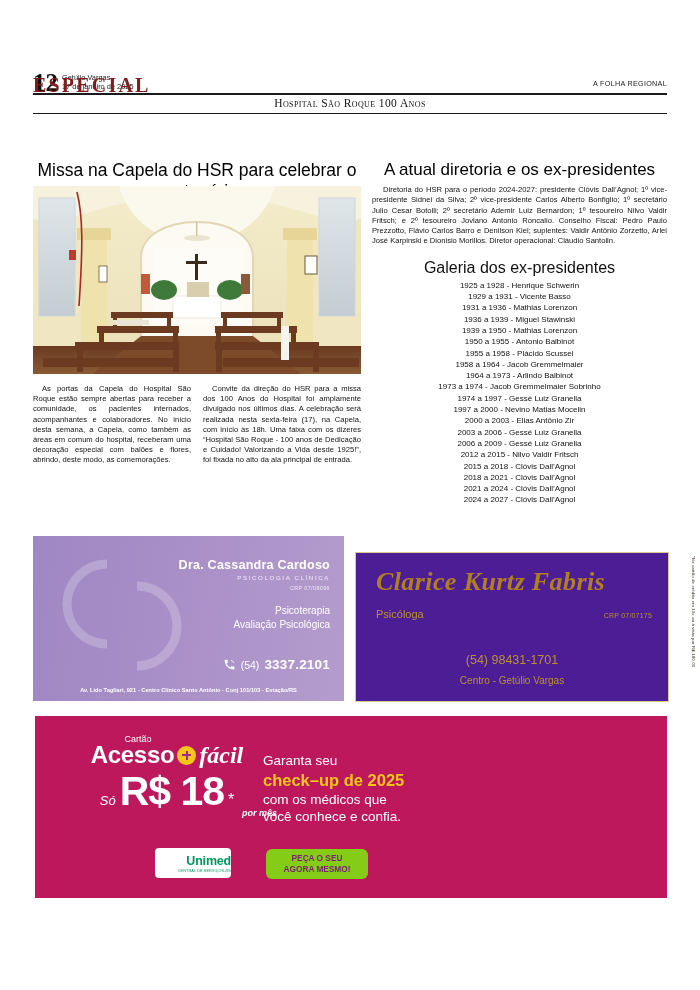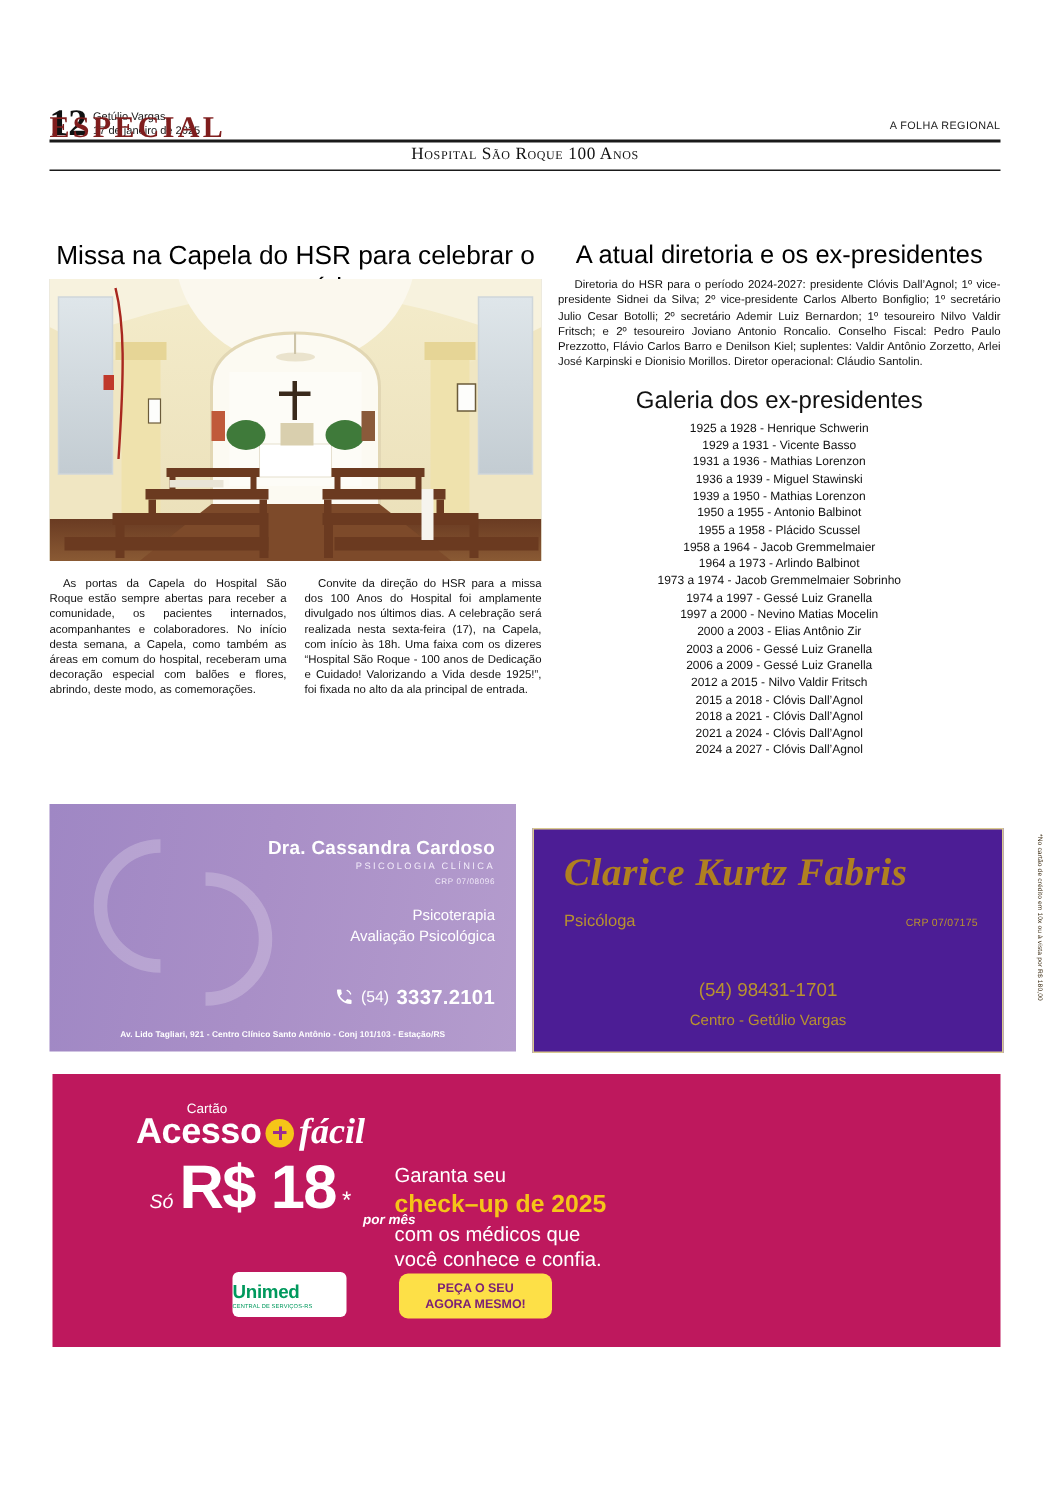--- a/index.html
+++ b/index.html
@@ -92,29 +92,29 @@
   .un-plus:before{left:5px;top:8.4px;width:9px;height:2.4px;}
   .un-plus:after{top:5px;left:8.4px;height:9px;width:2.4px;}
   .un-facil{font-size:24px;font-style:italic;font-weight:bold;font-family:"Liberation Serif",serif;}
   .un-price{display:flex;align-items:baseline;justify-content:center;gap:4px;margin-top:2px;}
   .un-so{font-size:13px;font-style:italic;}
   .un-rs{font-size:41px;font-weight:bold;letter-spacing:-1px;line-height:41px;}
   .un-star{font-size:16px;vertical-align:super;}
   .un-mes{text-align:right;margin-top:-4px;font-size:9px;font-style:italic;font-weight:bold;}
 
   .un-logo{position:absolute;left:155px;top:848px;width:76px;height:30px;background:#fff;
-    border-radius:4px;display:flex;flex-direction:column;align-items:flex-start;justify-content:center;}
+    border-radius:4px;display:flex;flex-direction:column;align-items:flex-end;justify-content:center;}
   .un-logo .l1{color:#00995d;font-size:12.5px;font-weight:bold;letter-spacing:-.2px;}
   .un-logo .l2{color:#00995d;font-size:3.8px;letter-spacing:.1px;margin-top:1px;}
 
   .un-mid{position:absolute;left:263px;top:752px;width:215px;color:#fff;}
-  .un-g1{font-size:13.5px;line-height:18px;margin-top:23px;}
+  .un-g1{font-size:13.5px;line-height:18px;}
   .un-g2{font-size:16.5px;font-weight:bold;color:#f5c518;line-height:21px;}
   .un-g3{font-size:13.5px;line-height:17px;}
-  .un-btn{position:absolute;left:266px;top:849px;width:102px;height:30px;background:#fde047;
+  .un-btn{position:absolute;left:266px;top:849px;width:102px;height:30px;background:#84cc16;
     border-radius:6px;display:flex;flex-direction:column;align-items:center;justify-content:center;
     color:#7b2076;font-size:8.3px;font-weight:bold;line-height:10.6px;text-align:center;}
   .un-vert{position:absolute;right:-1px;top:716px;width:182px;height:16px;
     transform-origin:right top;transform:rotate(90deg) translateX(0);}
   .un-vert span{display:block;font-size:4.4px;color:#3a2a10;white-space:nowrap;
     padding-left:22px;line-height:16px;letter-spacing:.1px;}
 </style>
 </head>
 <body>
 

